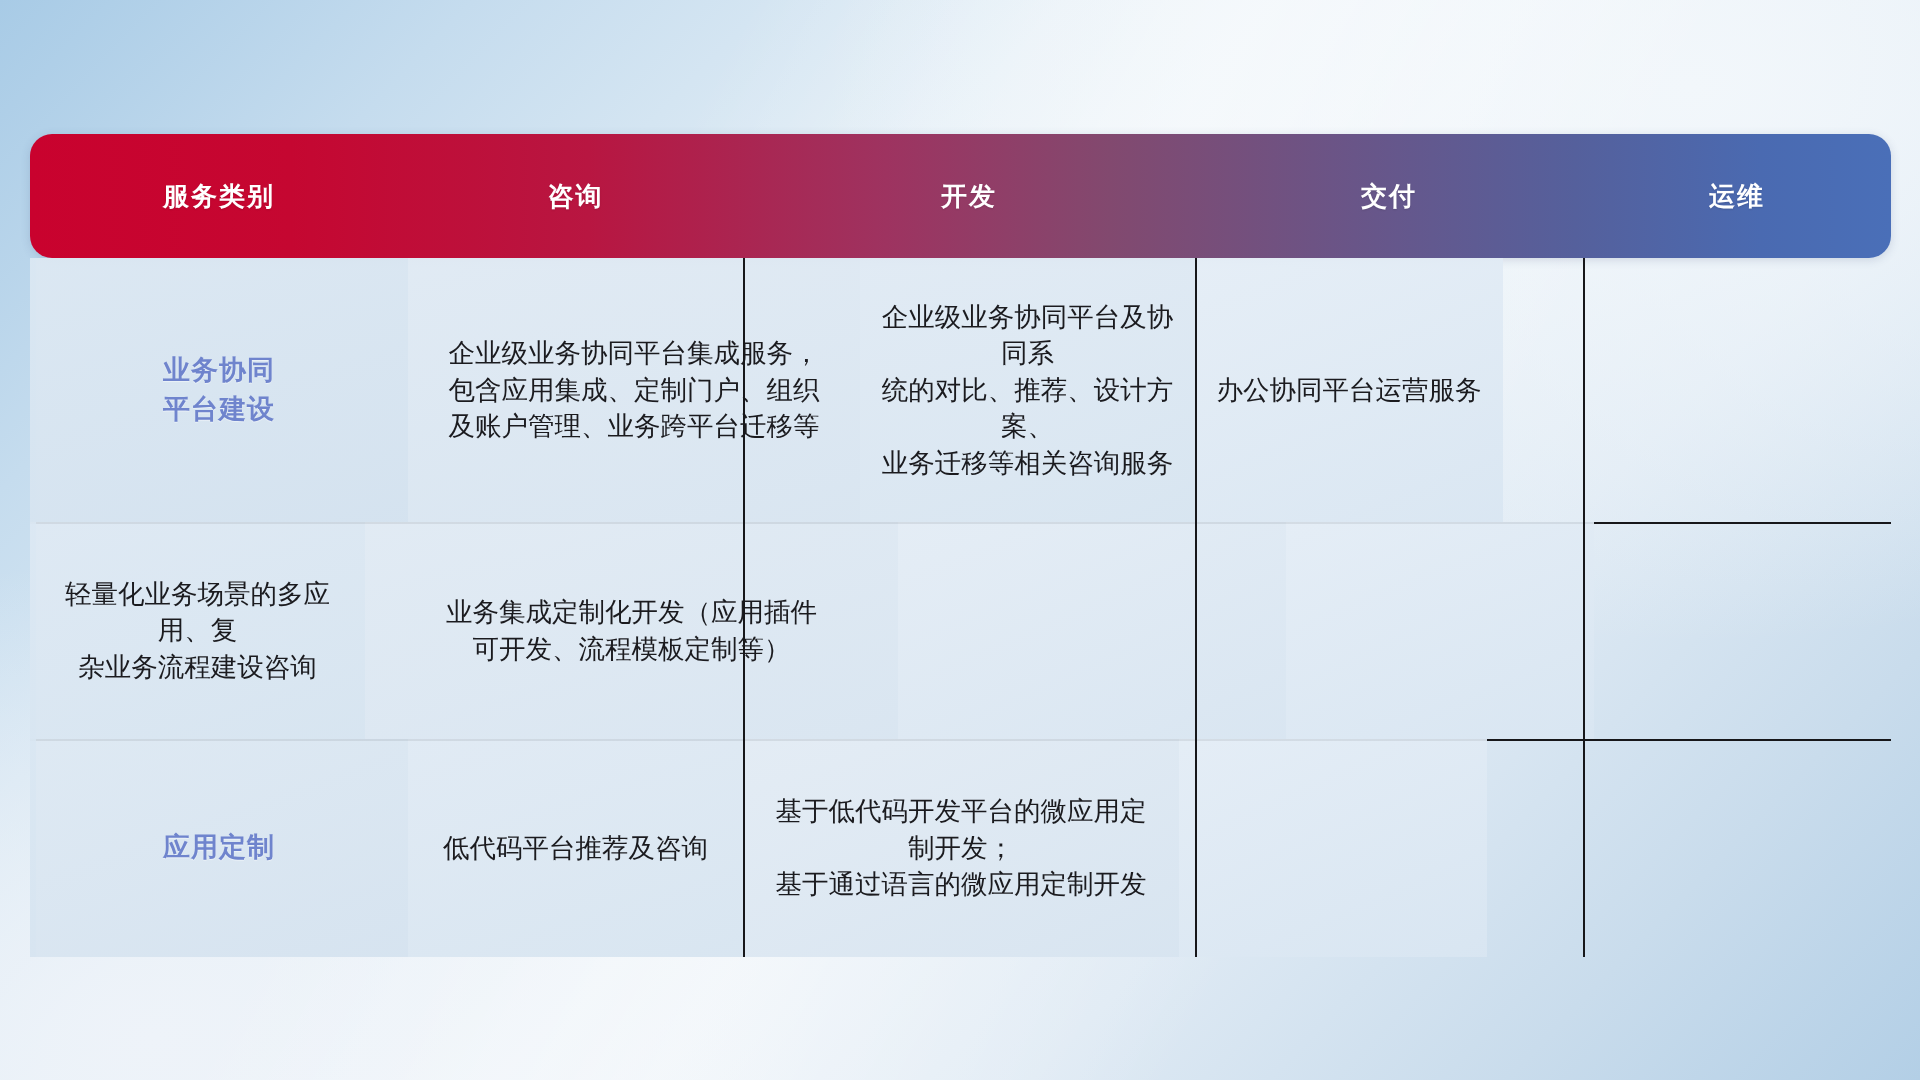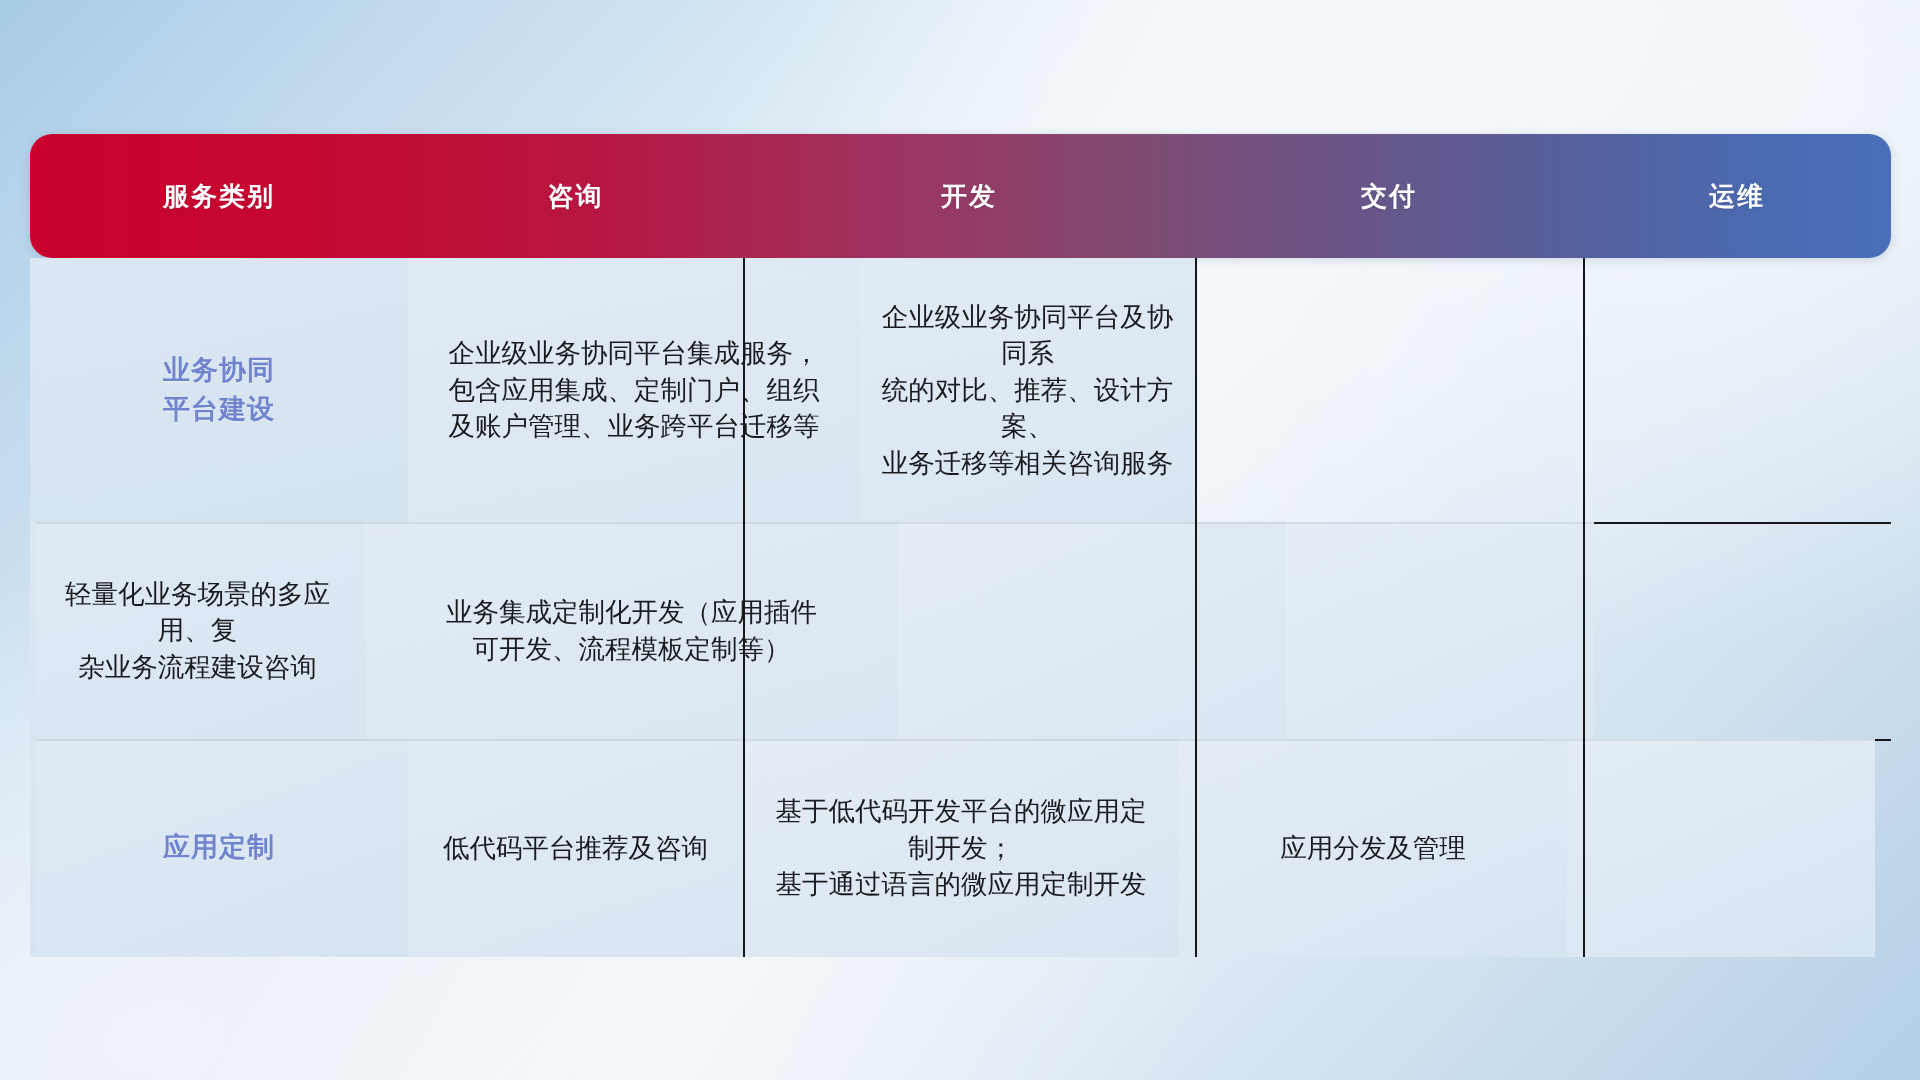--- a/index.html
+++ b/index.html
@@ -110,20 +110,23 @@
         <div class="cell c3" style="width:452px">
           <div class="txt">企业级业务协同平台集成服务，
 包含应用集成、定制门户、组织
 及账户管理、业务跨平台迁移等</div>
         </div>
         <div class="cell c2" style="width:335px">
           <div class="txt">企业级业务协同平台及协同系
 统的对比、推荐、设计方案、
 业务迁移等相关咨询服务</div>
         </div>
+        <div class="cell c5" style="width:308px">
+          <div class="txt">办公协同平台运营服务</div>
+        </div>
 
         <div class="vdiv" style="left:713px"></div>
         <div class="vdiv" style="left:1165px"></div>
         <div class="vdiv" style="left:1553px"></div>
       </div>
 
       <div class="trow r2">
         <div class="hdiv" style="top:0"></div>
         <div class="edge-glow"></div>
 
@@ -155,23 +158,20 @@
           <div class="txt">应用定制</div>
         </div>
         <div class="cell c2" style="width:335px">
           <div class="txt">低代码平台推荐及咨询</div>
         </div>
         <div class="cell c3" style="width:436px">
           <div class="txt">基于低代码开发平台的微应用定
 制开发；
 基于通过语言的微应用定制开发</div>
         </div>
-        <div class="cell c4" style="width:388px">
-          <div class="txt">应用分发及管理</div>
-        </div>
         <div class="cell c5" style="width:308px">
           <div class="txt"></div>
         </div>
 
         <div class="vdiv" style="left:713px"></div>
         <div class="vdiv" style="left:1165px"></div>
         <div class="vdiv" style="left:1553px"></div>
       </div>
 
     </div>

